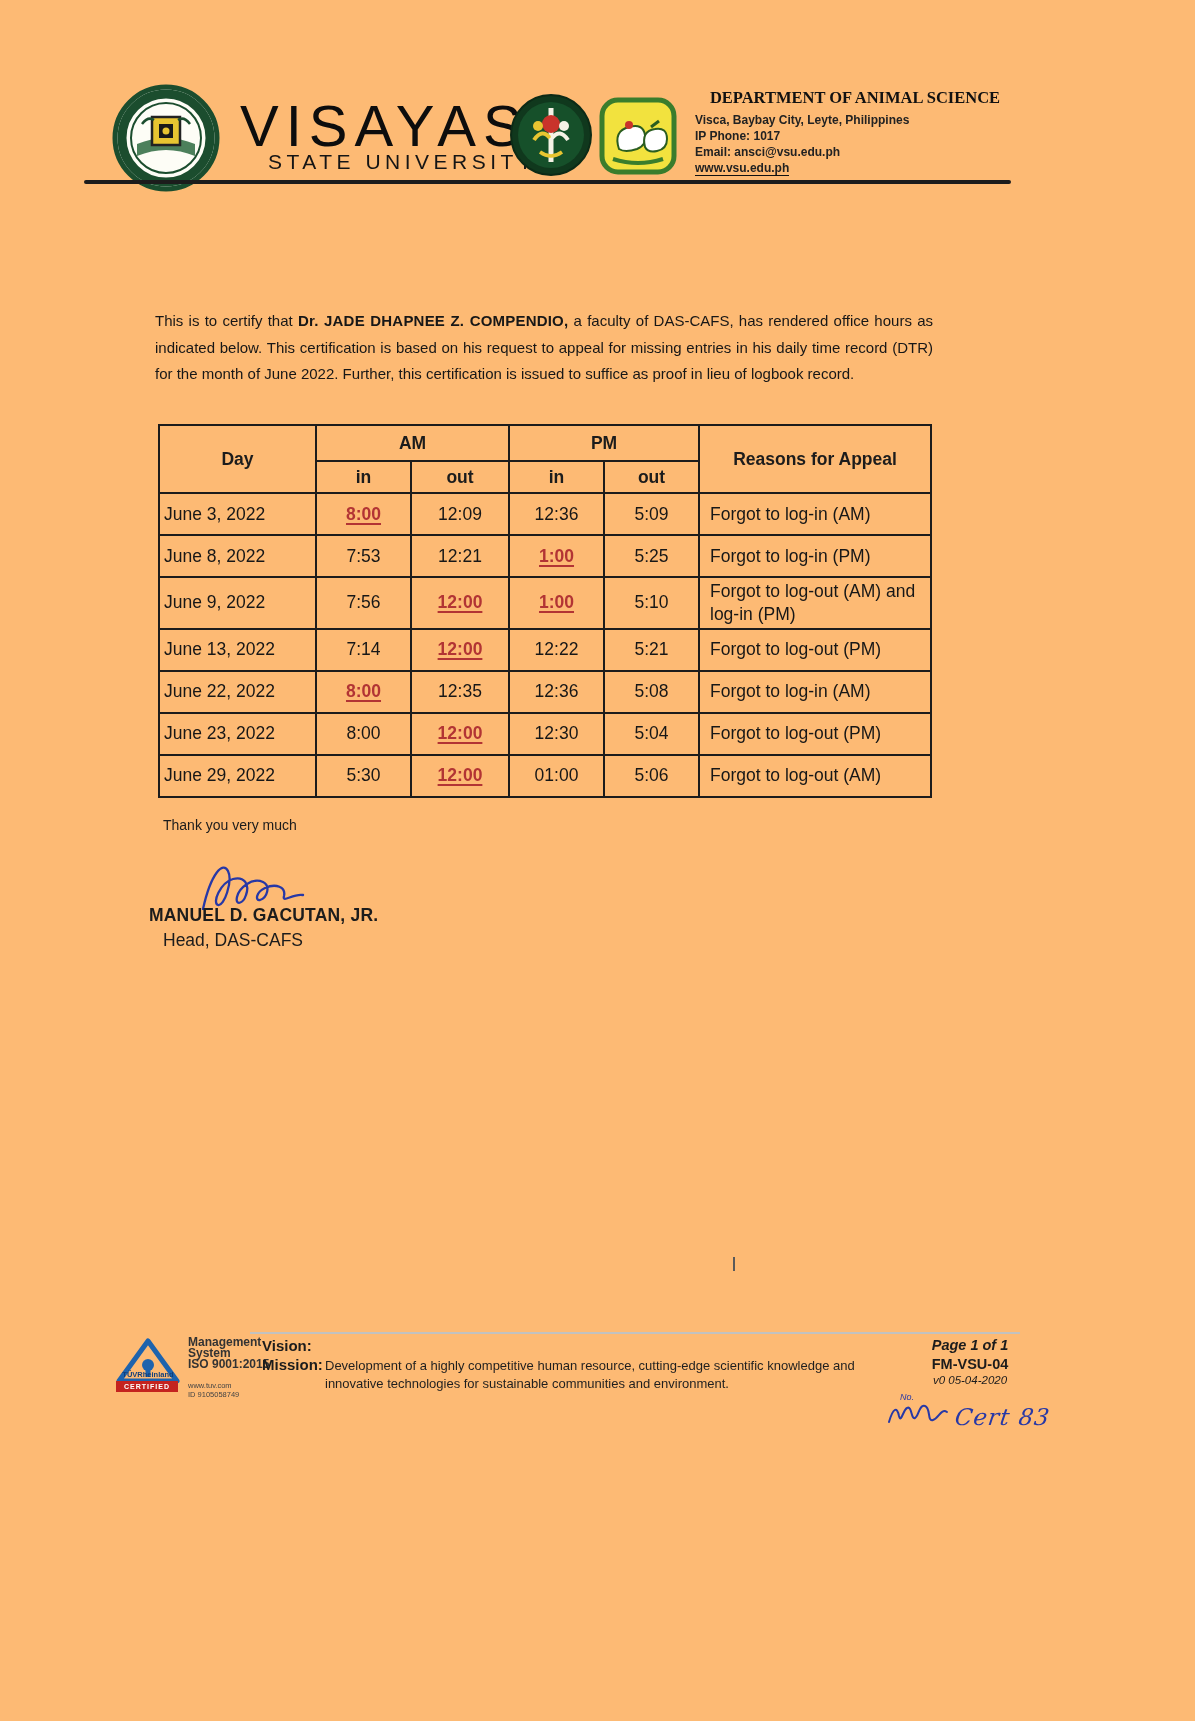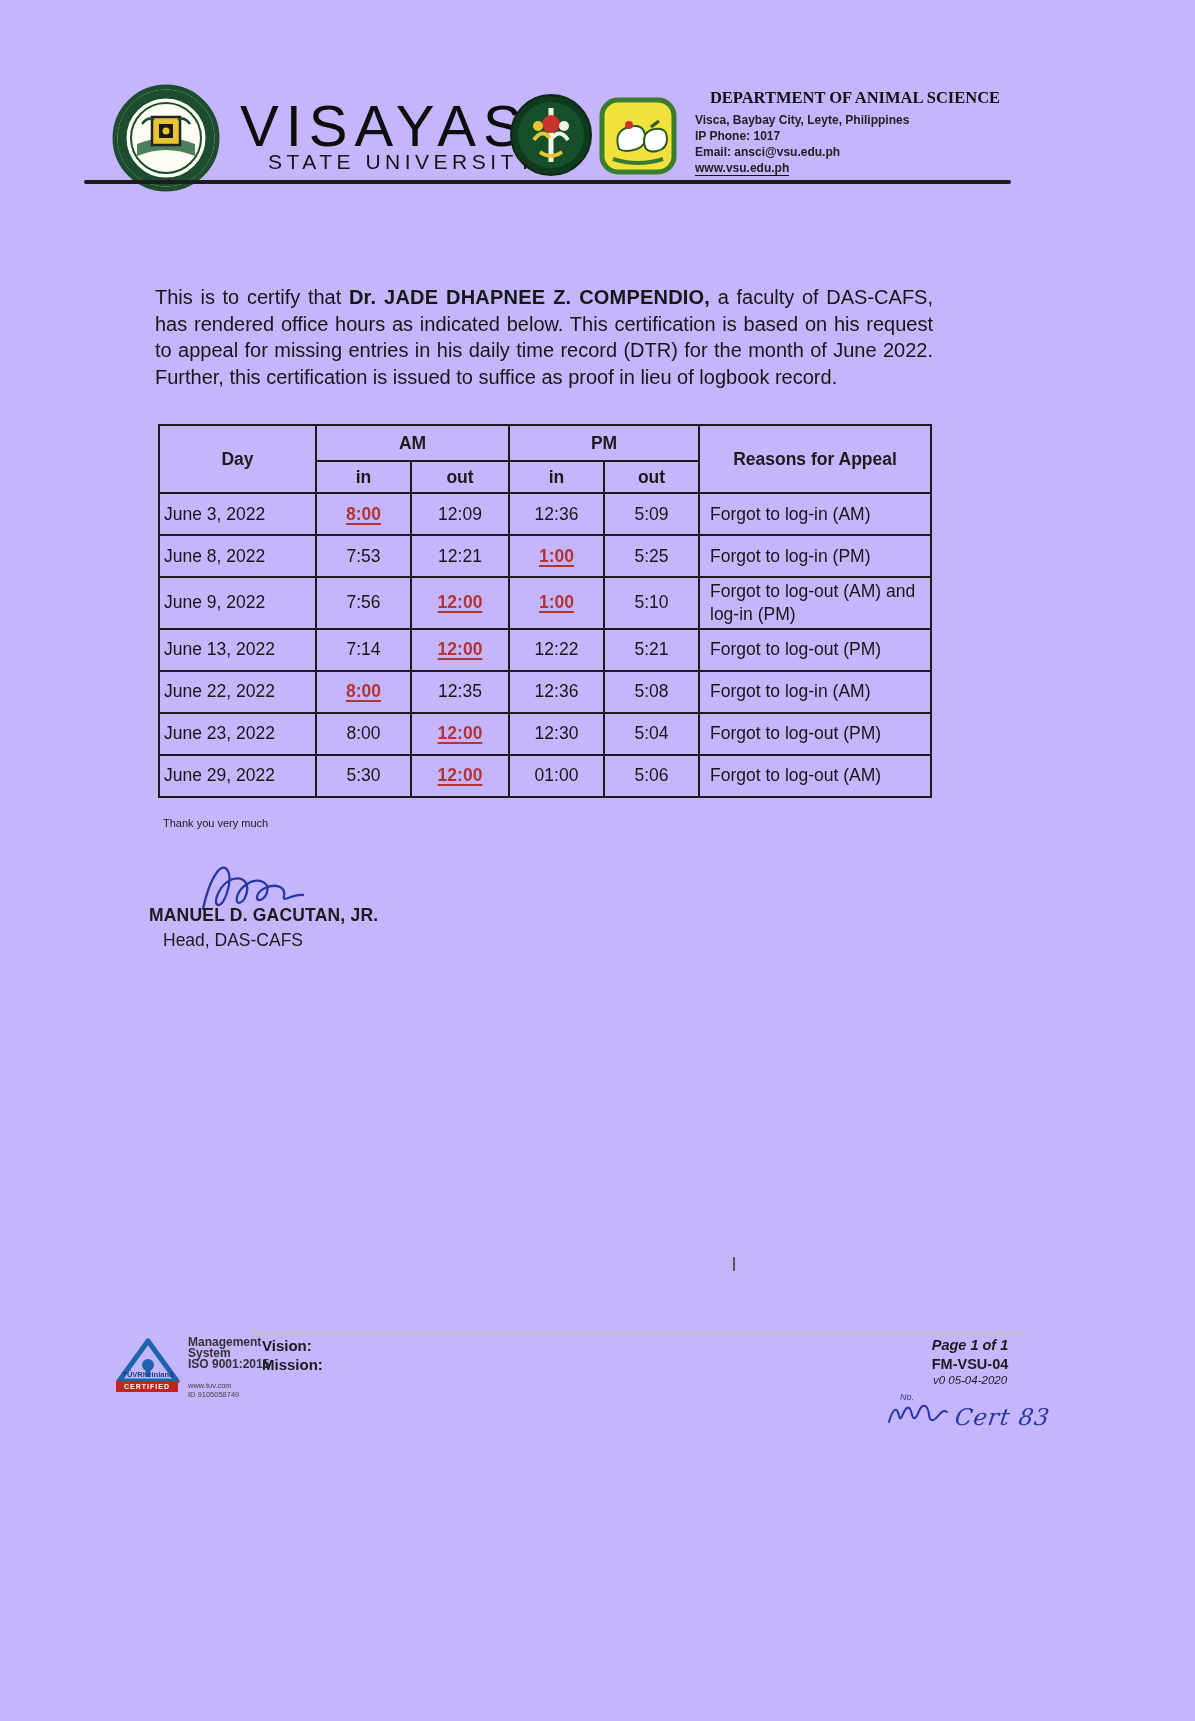--- a/index.html
+++ b/index.html
@@ -5,54 +5,54 @@
   :root{
     --ink:#1c1c1c;
     --red:#b23434;
     --blue:#2738a6;
     --green:#1b4d2e;
   }
   html,body{margin:0;padding:0;background:#e9e9e7;}
   .page{
     position:relative;
     width:1195px;height:1721px;
-    background:#c4b5fd;
+    background:#fdba74;
     font-family:"Liberation Sans", sans-serif;
     color:var(--ink);
     margin:0 auto;
     overflow:hidden;
   }
   
   .seal{position:absolute;left:112px;top:84px;width:108px;height:108px;}
   .uni-name{position:absolute;left:240px;top:92px;font-size:58px;letter-spacing:7px;color:#0d0d0d;font-weight:400;}
   .uni-sub{position:absolute;left:268px;top:150px;font-size:21px;letter-spacing:4.5px;color:#151515;}
   .logo2{position:absolute;left:510px;top:94px;width:82px;height:82px;}
   .logo3{position:absolute;left:599px;top:97px;width:78px;height:78px;}
   .dept{position:absolute;left:695px;top:88px;width:320px;}
   .dept-title{font-family:"Liberation Serif", serif;font-weight:bold;font-size:16.5px;color:#111;margin-bottom:4px;text-align:center;}
   .dept-line{font-size:12px;font-weight:bold;color:#222;line-height:16px;}
   .dept-line.site span{border-bottom:1.5px solid #111;}
   .rule{position:absolute;left:84px;top:180px;width:927px;height:3.5px;background:#1c1c1c;border-radius:2px;}
   
   .cert-title{position:absolute;left:85px;top:233px;width:925px;text-align:center;font-size:18px;font-weight:bold;letter-spacing:.5px;}
-  .body-p{position:absolute;left:155px;top:284px;width:778px;font-size:20px;line-height:26.5px;text-align:justify;color:#171717;}
+  .body-p{position:absolute;left:155px;top:308px;width:778px;font-size:15px;line-height:26.5px;text-align:justify;color:#171717;}
   .body-p b{letter-spacing:.2px;}
   
   .tbl-wrap{position:absolute;left:158px;top:424px;}
   table{border-collapse:collapse;table-layout:fixed;width:772px;border:2.5px solid var(--ink);}
   th,td{border:2px solid var(--ink);font-family:"Liberation Sans", sans-serif;}
   th{font-size:17.5px;font-weight:bold;padding:4px 2px;}
   thead tr:first-child th{height:26px;}
   thead tr:last-child th{height:22px;}
   td{font-size:17.5px;height:36px;text-align:center;padding:2px 4px;color:#171717;}
   td.day{text-align:left;}
   td.reason{text-align:left;padding-left:10px;line-height:1.3;}
   td.red{color:var(--red);font-weight:bold;text-decoration:underline;text-decoration-thickness:1.5px;text-underline-offset:3px;}
   
-  .thanks{position:absolute;left:163px;top:817px;font-size:11px;}
+  .thanks{position:absolute;left:163px;top:817px;font-size:14px;}
   .sig{position:absolute;left:185px;top:855px;}
   .sig-name{position:absolute;left:149px;top:905px;font-size:17.5px;font-weight:bold;letter-spacing:.2px;}
   .sig-title{position:absolute;left:163px;top:930px;font-size:17.5px;}
   .stray{position:absolute;left:733px;top:1257px;width:2px;height:14px;background:#5a5a5a;}
   
   .footer-line{position:absolute;left:250px;top:1332px;width:770px;height:1.5px;background:#c2c2c0;}
   .tuv{position:absolute;left:113px;top:1337px;width:70px;height:50px;}
   .tuv-brand{position:absolute;left:112px;top:1370px;font-size:7.5px;font-weight:bold;color:#123f7a;width:72px;text-align:center;}
   .cert-ribbon{position:absolute;left:116px;top:1381px;width:62px;height:11px;background:#c4231f;color:#fff;font-size:7px;font-weight:bold;text-align:center;line-height:11px;letter-spacing:1px;}
   .ms-block{position:absolute;left:188px;top:1337px;font-size:12px;font-weight:bold;color:#333;line-height:11px;}
@@ -243,20 +243,21 @@
     <div>System</div>
     <div>ISO 9001:2015</div>
   </div>
   <div class="tuv-url">
     <div>www.tuv.com</div>
     <div>ID 9105058749</div>
   </div>
 
   <div class="vm-label" style="left:262px;top:1337px;">Vision:</div>
   <div class="vm-label" style="left:262px;top:1356px;">Mission:</div>
+  <div class="vm-text" style="top:1357px;">Development of a highly competitive human resource, cutting-edge scientific knowledge and innovative technologies for sustainable communities and environment.</div>
 
   <div class="pg-meta" style="top:1337px;">
     <div class="pg-label">Page 1 of 1</div>
     <div class="pg-code">FM-VSU-04</div>
     <div class="pg-ver">v0 05-04-2020</div>
   </div>
 
   <div class="hw-no">No.</div>
   <div class="hw-note">
     <svg width="70" height="34" viewBox="0 0 70 34">

